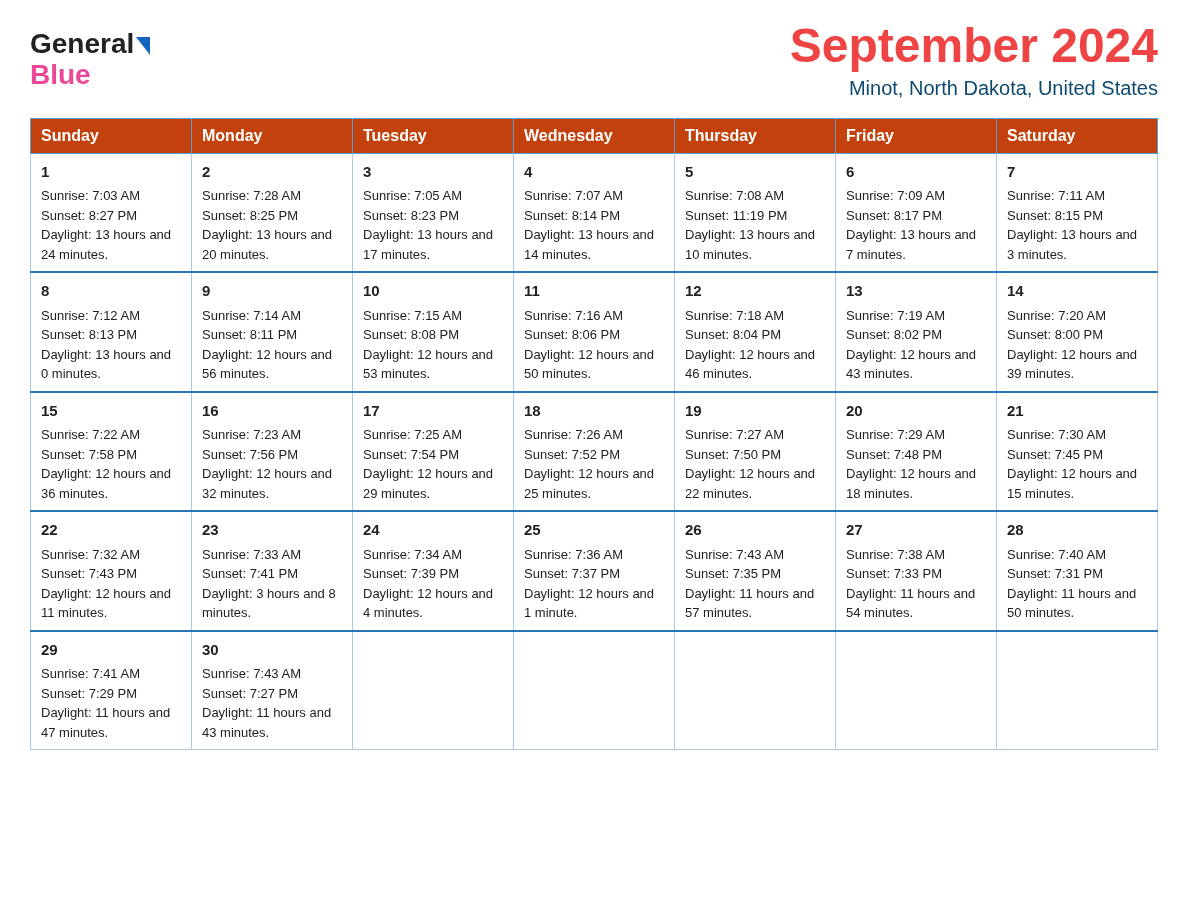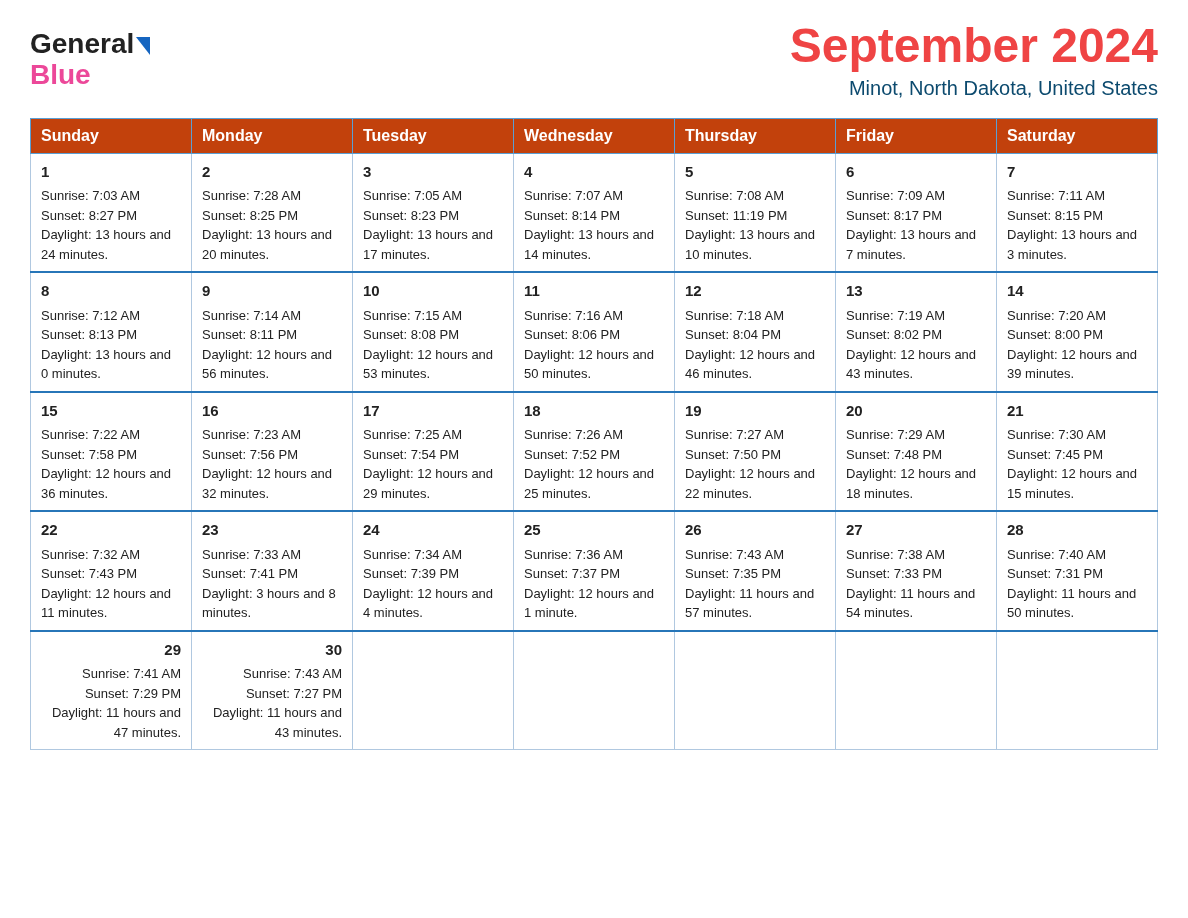--- a/index.html
+++ b/index.html
@@ -82,21 +82,20 @@
       font-size: 15px;
       font-weight: bold;
       display: block;
       margin-bottom: 3px;
     }
     .calendar tbody tr {
       border-bottom: 2px solid #2776b8;
     }
     .calendar tbody tr:last-child {
       border-bottom: none;
-      text-align: right;
     }
     .calendar td.empty {
       background: #fff;
     }
   </style>
 </head>
 <body>
 
 <div class="header">
   <div class="logo-area">

